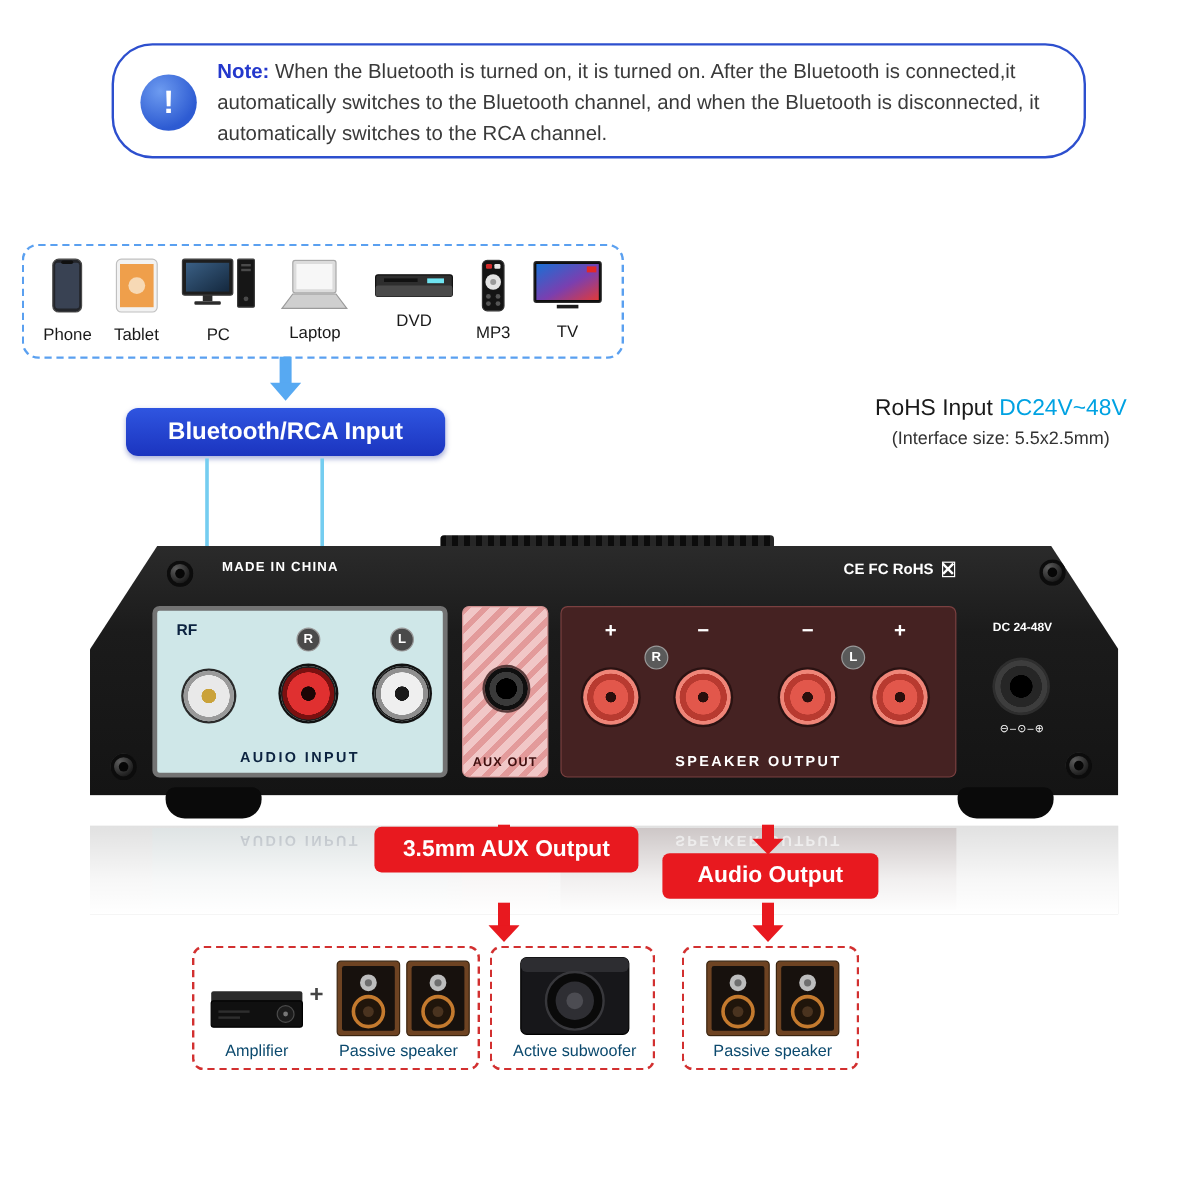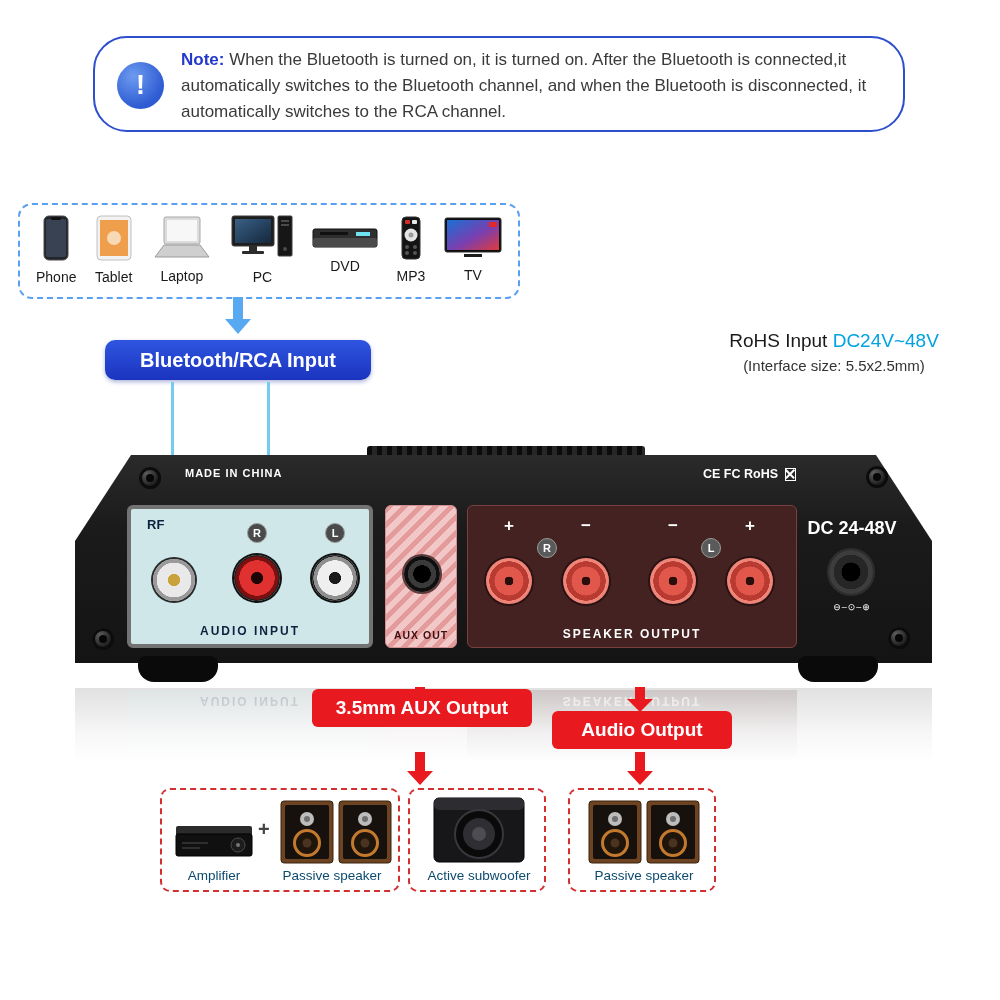--- a/index.html
+++ b/index.html
@@ -65,21 +65,21 @@
   .rca-red{background:radial-gradient(circle,#1d0505 0 18%,#e03030 19% 54%,#7a1010 55% 66%,#1f1f1f 67% 100%);box-shadow:0 0 0 2px #111}
   .rca-white{background:radial-gradient(circle,#1a1a1a 0 18%,#efefef 19% 54%,#8f8f8f 55% 66%,#1f1f1f 67% 100%);box-shadow:0 0 0 2px #111}
   .rf-conn{width:42px;height:42px;border-radius:50%;
     background:radial-gradient(circle,#caa23a 0 20%,#e9e9e9 21% 58%,#9a9a9a 59% 76%,#6f6f6f 77% 100%);box-shadow:0 0 0 2px #2a2a2a}
   .jack35{width:36px;height:36px;border-radius:50%;
     background:radial-gradient(circle,#000 0 34%,#3a3a3a 35% 55%,#0f0f0f 56% 100%);box-shadow:0 0 0 2px #5a3a3a}
   .sign{width:22px;text-align:center;color:#fff;font-size:17px;font-weight:bold}
   .post{width:46px;height:46px;border-radius:50%;
     background:radial-gradient(circle,#2a0e0c 0 13%,#e2574b 14% 44%,#b83a30 45% 60%,#ef8578 61% 72%,#832a24 73% 100%);
     box-shadow:0 0 0 2px #2a1212}
-  .dc-label{color:#fff;font-size:18px;font-weight:bold;text-align:center}
+  .dc-label{color:#fff;font-size:10px;font-weight:bold;text-align:center}
   .dc-jack{width:44px;height:44px;border-radius:50%;
     background:radial-gradient(circle,#000 0 30%,#262626 31% 55%,#3d3d3d 56% 72%,#141414 73% 100%);box-shadow:0 0 0 2px #2e2e2e}
   .polarity{color:#fff;font-size:9px;text-align:center;letter-spacing:1px}
 
   
   .reflection{left:75px;top:688px;width:857px;height:74px;overflow:hidden;z-index:1;pointer-events:none}
   .r-chassis{left:0;top:0;width:857px;height:74px;background:#222;opacity:.25}
   .r-sec{top:2px;height:68px;opacity:.5}
   .r-label{position:absolute;left:0;right:0;top:4px;text-align:center;font-size:12px;font-weight:bold;letter-spacing:2px;transform:scaleY(-1);opacity:.8}
   .r-fade{left:0;top:0;width:857px;height:74px;background:linear-gradient(180deg,rgba(255,255,255,.45) 0%,rgba(255,255,255,.85) 60%,#fff 100%)}
@@ -127,39 +127,39 @@
     </div>
     <div class="device">
       <span><svg width="36" height="46" viewBox="0 0 36 46">
             <rect x="1" y="1" width="34" height="44" rx="4" fill="#f2f2f2" stroke="#c0c0c0"></rect>
             <rect x="4" y="5" width="28" height="36" fill="#ef9f4b"></rect>
             <circle cx="18" cy="23" r="7" fill="#f7d9b5"></circle>
           </svg></span>
       <span class="lbl">Tablet</span>
     </div>
     <div class="device">
-      <span><svg width="62" height="44" viewBox="0 0 62 44">
-            <rect x="13" y="1" width="36" height="27" rx="2" fill="#dcdcdc" stroke="#a8a8a8"></rect>
-            <rect x="16" y="4" width="30" height="21" fill="#f7f7f7"></rect>
-            <polygon points="4,41 58,41 49,29 13,29" fill="#cfcfcf" stroke="#9a9a9a"></polygon>
-          </svg></span>
-      <span class="lbl">Laptop</span>
-    </div>
-    <div class="device">
       <span><svg width="62" height="46" viewBox="0 0 62 46">
             <rect x="1" y="1" width="42" height="30" rx="2" fill="#1e1e1e" stroke="#3c3c3c"></rect>
             <rect x="4" y="4" width="36" height="24" fill="url(#pcg)"></rect>
             <rect x="18" y="31" width="8" height="5" fill="#2c2c2c"></rect>
             <rect x="11" y="36" width="22" height="3" rx="1" fill="#2c2c2c"></rect>
             <rect x="47" y="1" width="14" height="40" rx="1" fill="#161616" stroke="#3c3c3c"></rect>
             <rect x="50" y="5" width="8" height="2" fill="#4a4a4a"></rect>
             <rect x="50" y="9" width="8" height="2" fill="#4a4a4a"></rect>
             <circle cx="54" cy="34" r="2" fill="#4a4a4a"></circle>
           </svg></span>
       <span class="lbl">PC</span>
+    </div>
+    <div class="device">
+      <span><svg width="62" height="44" viewBox="0 0 62 44">
+            <rect x="13" y="1" width="36" height="27" rx="2" fill="#dcdcdc" stroke="#a8a8a8"></rect>
+            <rect x="16" y="4" width="30" height="21" fill="#f7f7f7"></rect>
+            <polygon points="4,41 58,41 49,29 13,29" fill="#cfcfcf" stroke="#9a9a9a"></polygon>
+          </svg></span>
+      <span class="lbl">Laptop</span>
     </div>
     <div class="device">
       <span><svg width="66" height="24" viewBox="0 0 66 24">
             <rect x="1" y="3" width="64" height="18" rx="2" fill="#2e2e2e" stroke="#111"></rect>
             <rect x="1" y="12" width="64" height="9" rx="2" fill="#4a4a4a"></rect>
             <rect x="8" y="6" width="28" height="3" fill="#111"></rect>
             <rect x="44" y="6" width="14" height="4" fill="#6fe3f0"></rect>
           </svg></span>
       <span class="lbl">DVD</span>
     </div>

